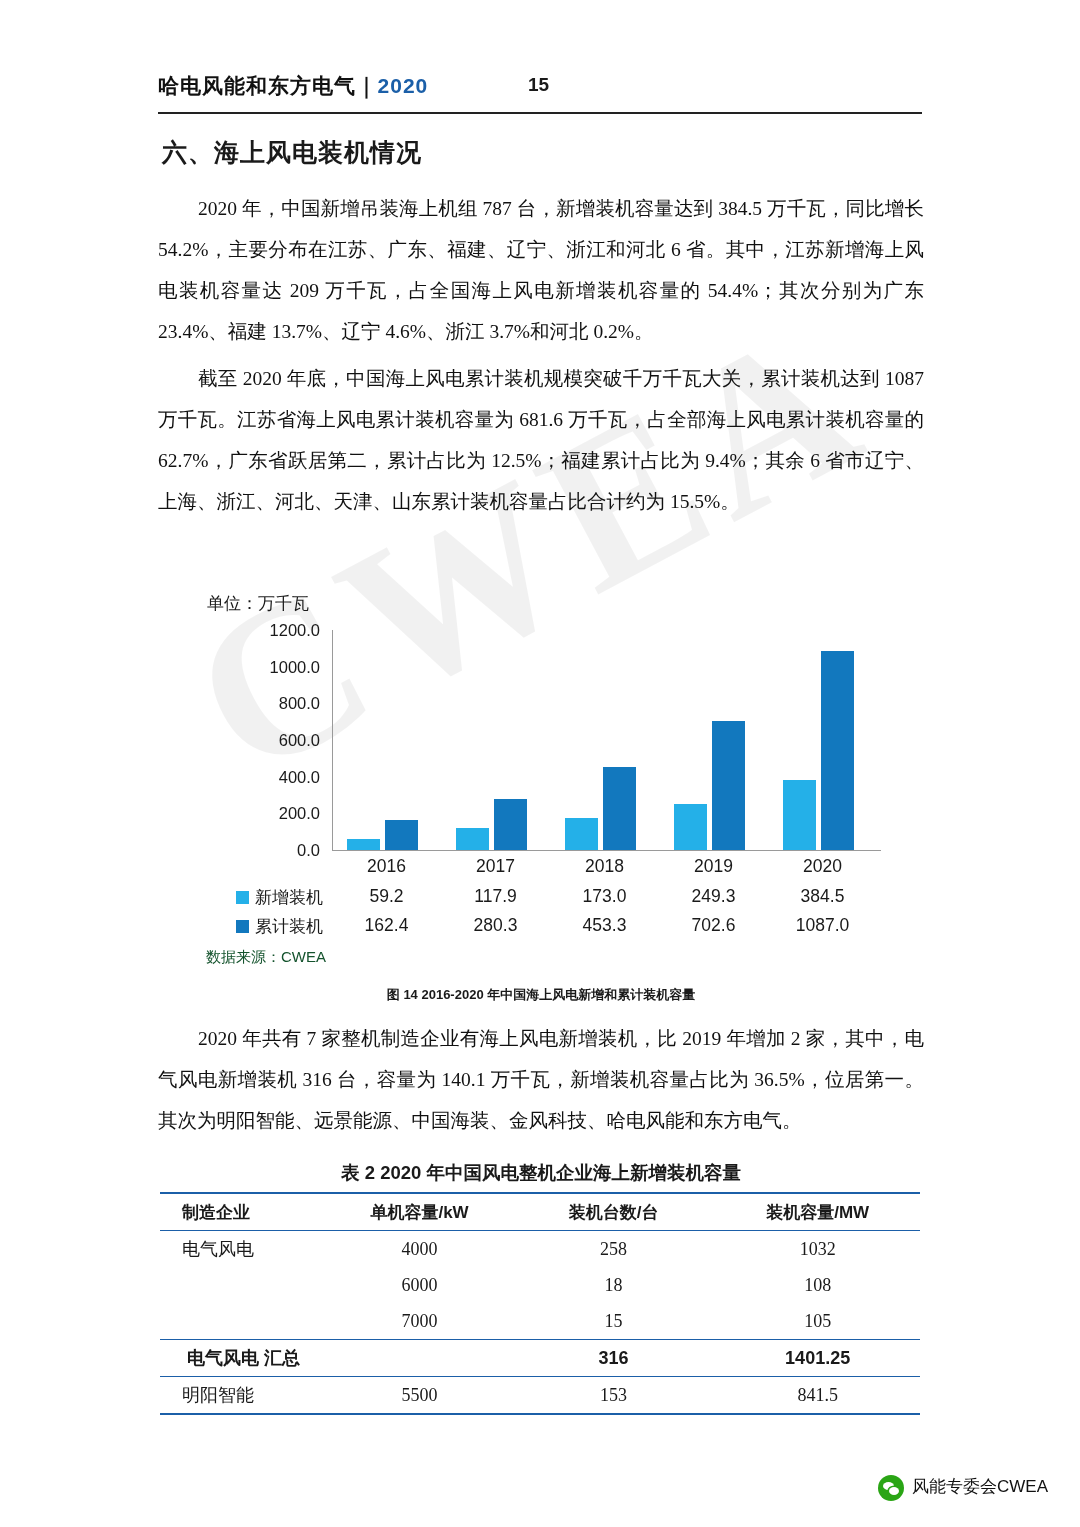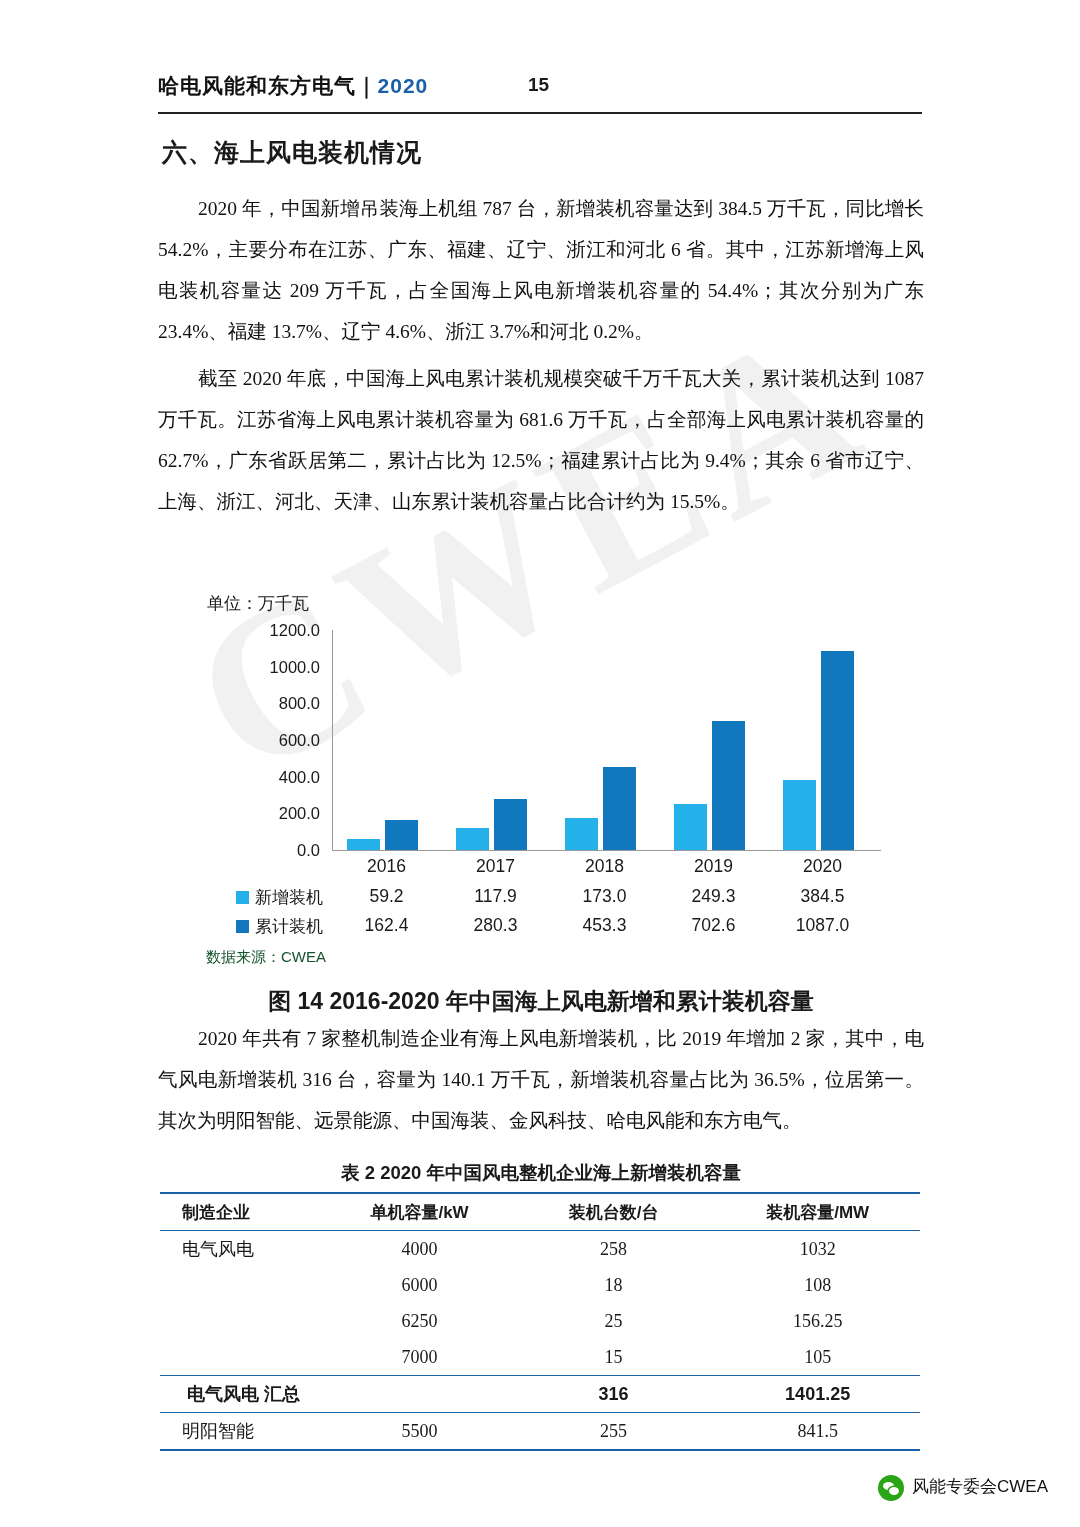--- a/index.html
+++ b/index.html
@@ -216,21 +216,21 @@
     color: #14532d;
   }
   .fig-caption {
     position: absolute;
     left: 158px;
     top: 986px;
     width: 766px;
     text-align: center;
     font-family: "Liberation Sans", sans-serif;
     font-weight: 700;
-    font-size: 23px;
+    font-size: 13px;
   }
 
   
   .table-caption {
     position: absolute;
     left: 158px;
     top: 1160px;
     width: 766px;
     text-align: center;
     font-family: "Liberation Sans", sans-serif;
@@ -422,40 +422,34 @@
         <td class="col-d">1032</td>
       </tr>
       <tr>
         <td class="col-a maker"></td>
         <td class="col-b">6000</td>
         <td class="col-c">18</td>
         <td class="col-d">108</td>
       </tr>
       <tr>
         <td class="col-a maker"></td>
-        <td class="col-b">6250</td>
-        <td class="col-c">25</td>
-        <td class="col-d">156.25</td>
-      </tr>
-      <tr>
-        <td class="col-a maker"></td>
         <td class="col-b">7000</td>
         <td class="col-c">15</td>
         <td class="col-d">105</td>
       </tr>
       <tr class="total">
         <td class="col-a">电气风电  汇总</td>
         <td class="col-b"></td>
         <td class="col-c">316</td>
         <td class="col-d">1401.25</td>
       </tr>
       <tr class="last">
         <td class="col-a maker">明阳智能</td>
         <td class="col-b">5500</td>
-        <td class="col-c">255</td>
+        <td class="col-c">153</td>
         <td class="col-d">841.5</td>
       </tr>
     </tbody>
   </table>
 
   <div class="footer-badge">
     <span class="wechat-icon"></span>
     <span>风能专委会CWEA</span>
   </div>
 

